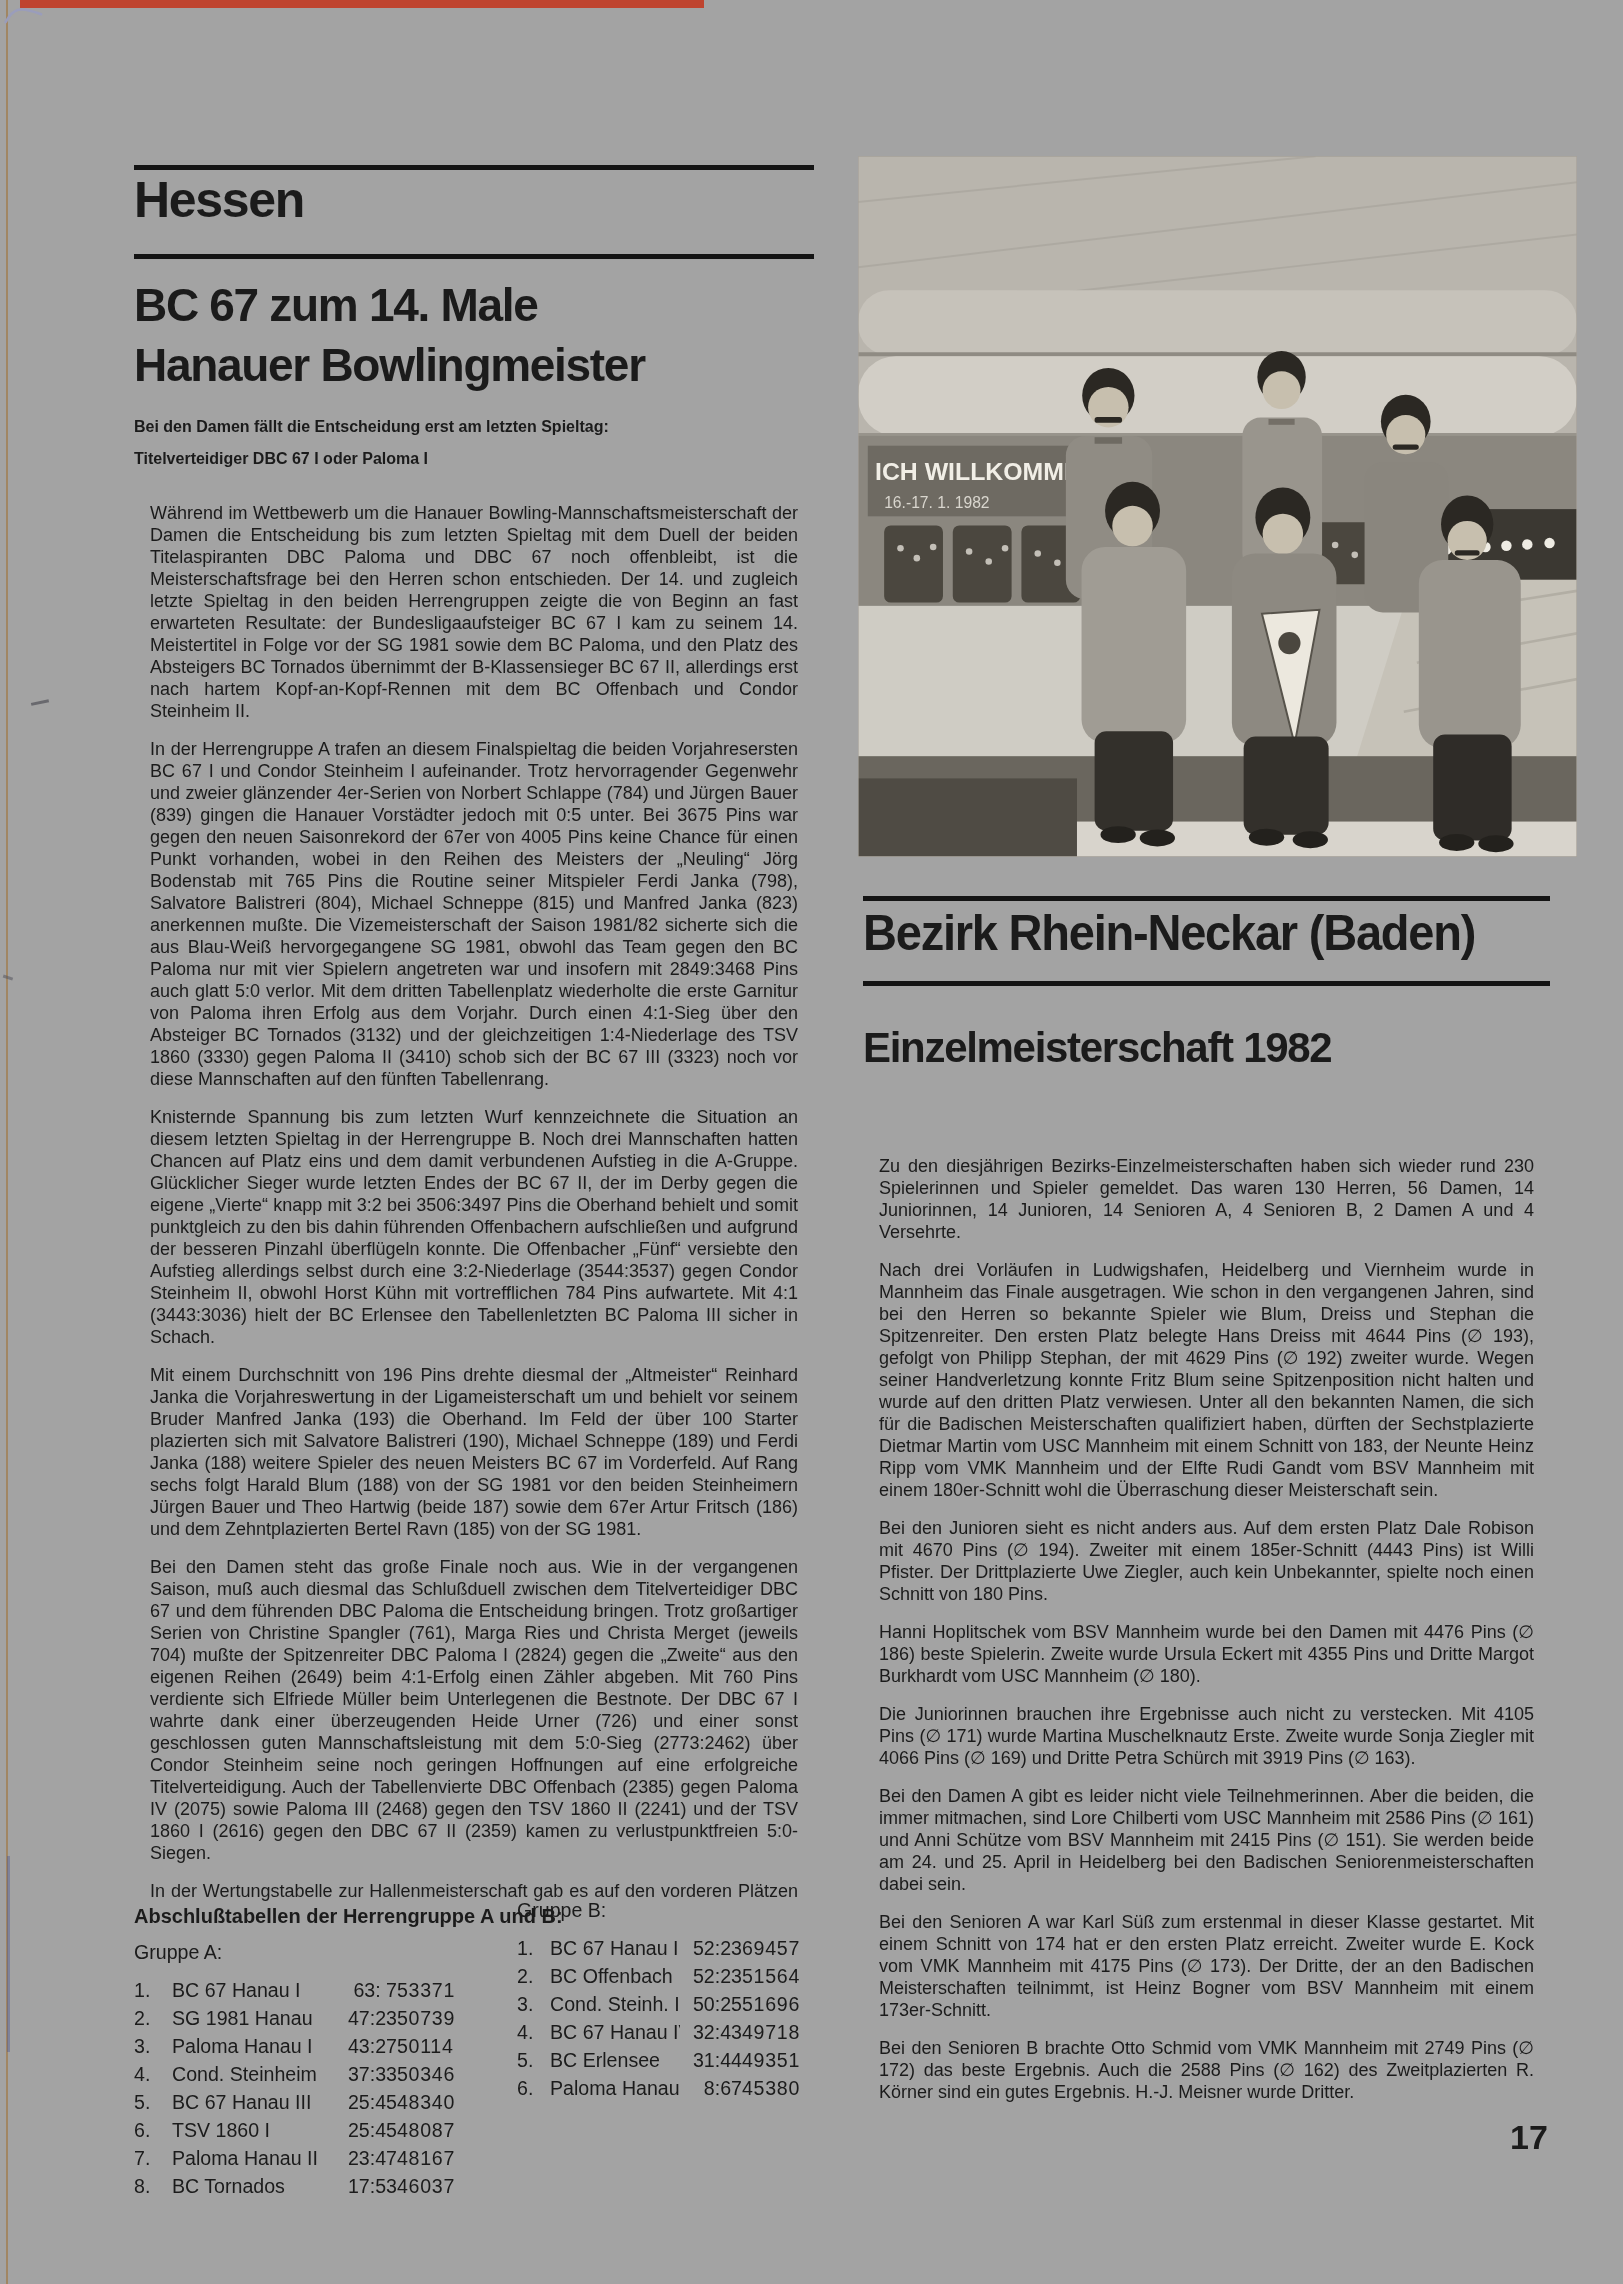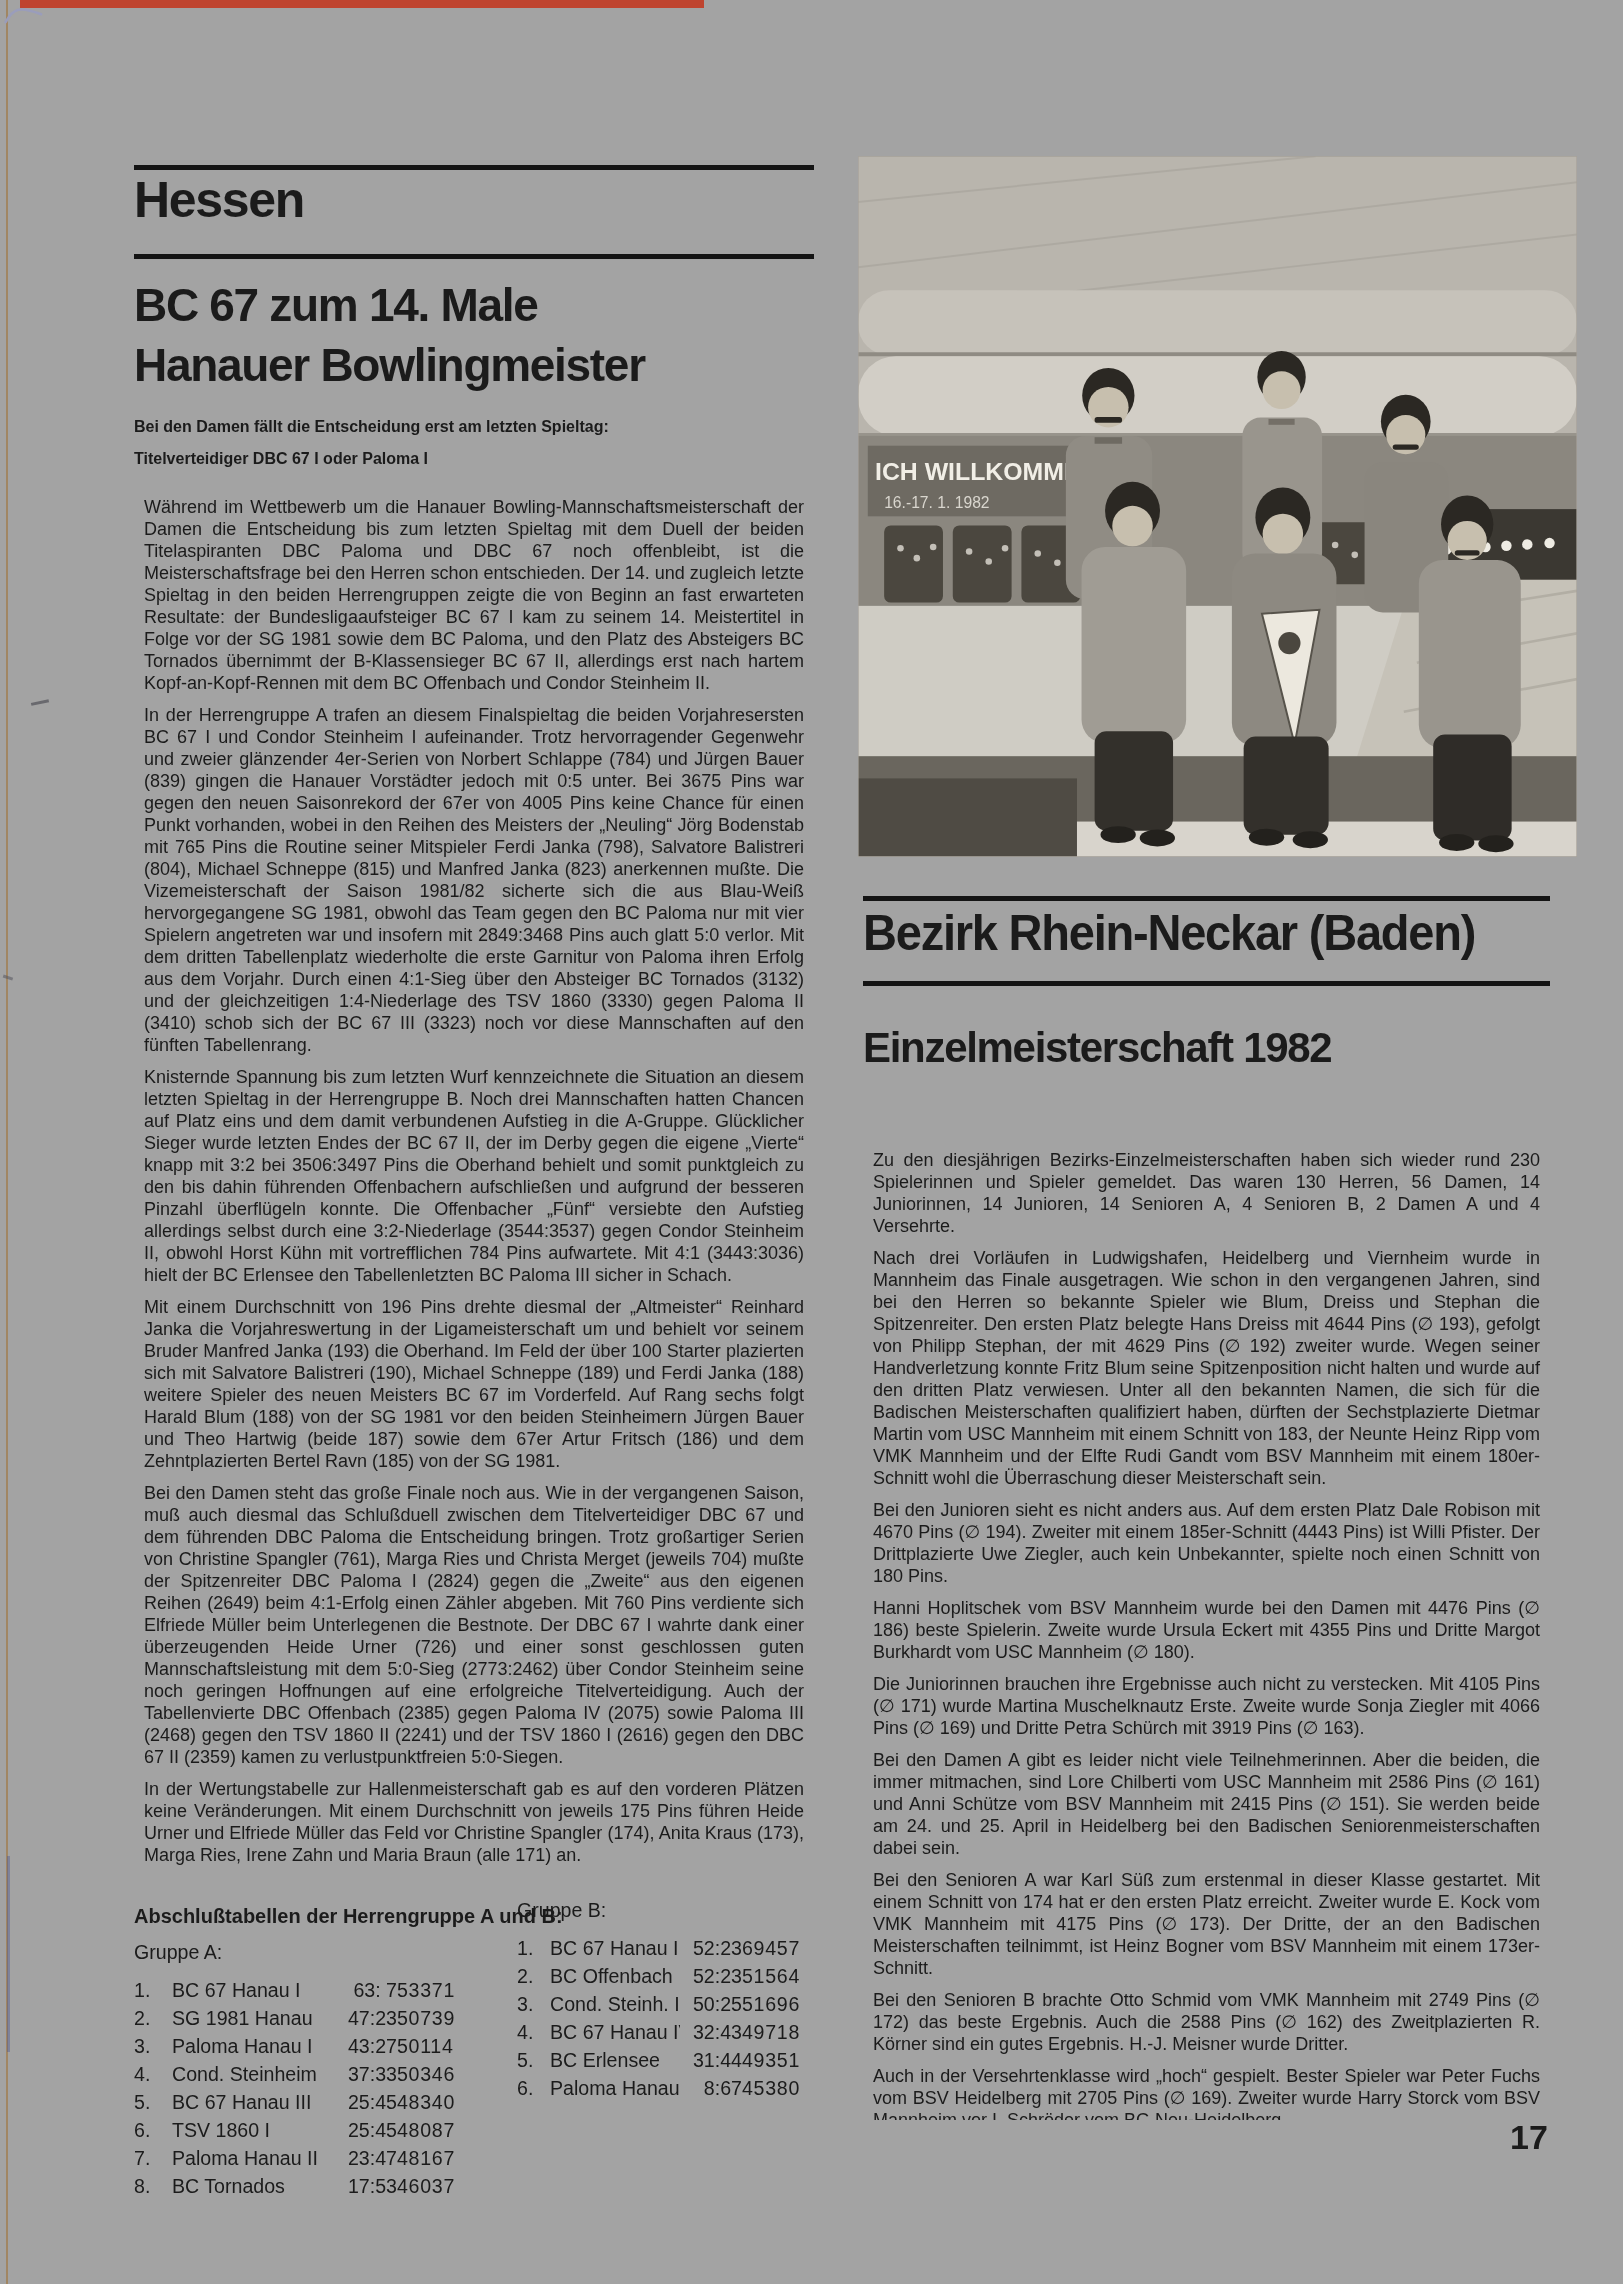--- a/index.html
+++ b/index.html
@@ -15,21 +15,21 @@
   .pen-dash-1{position:absolute;left:31px;top:701px;width:18.3px;height:3.3px;background:#4a4a52;transform:rotate(-12deg);opacity:.65;}
   .pen-dash-2{position:absolute;left:2.6px;top:976px;width:9.8px;height:2.6px;background:#55565e;transform:rotate(18deg);opacity:.55;}
   .pen-line-low{position:absolute;left:7.2px;top:1856px;width:2.6px;height:196px;background:rgba(70,80,140,.40);}
 
   .rule{position:absolute;height:4.6px;background:#141414;}
   .region-title{position:absolute;font-size:50px;font-weight:700;letter-spacing:-1.3px;white-space:nowrap;}
   .squeeze{transform:scaleX(.94);transform-origin:left center;}
   .article-title{position:absolute;font-size:46px;font-weight:700;letter-spacing:-1.3px;line-height:60px;white-space:nowrap;}
   .subtitle{position:absolute;font-size:16px;font-weight:700;line-height:32px;}
   .body-text{position:absolute;font-size:18px;line-height:22px;text-align:justify;overflow:hidden;hyphens:auto;}
-  .body-text p{margin:10px;}
+  .body-text p{margin:16px;}
   .last-par{position:relative;}
   .sig{position:absolute;right:0;bottom:0;}
 
   .tables-heading{position:absolute;font-size:20px;font-weight:700;}
   .club-table{position:absolute;font-size:19.6px;}
   .group-label{margin-bottom:11.8px;}
   .trow{display:flex;line-height:28px;}
   .c-rank{flex:none;}
   .c-name{flex:1;white-space:nowrap;overflow:hidden;}
   .c-rec{flex:none;text-align:right;}

